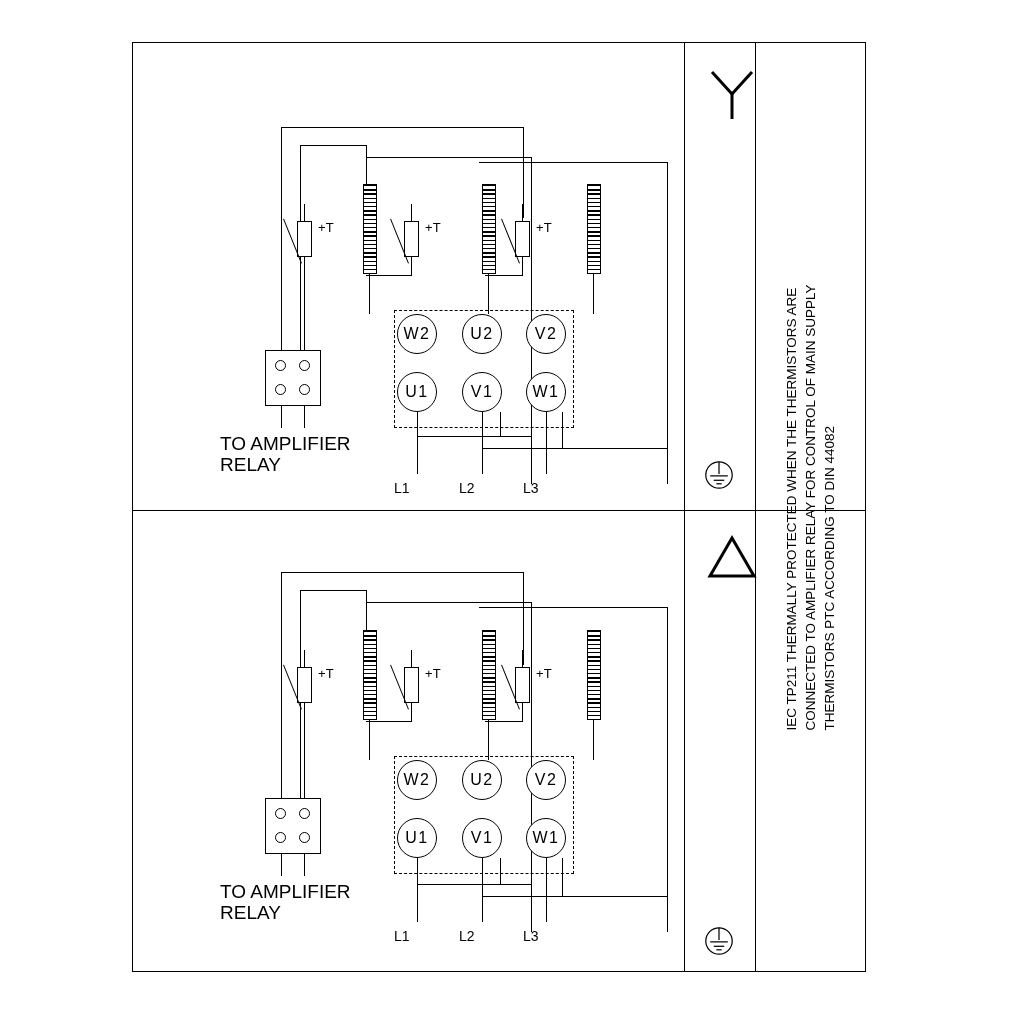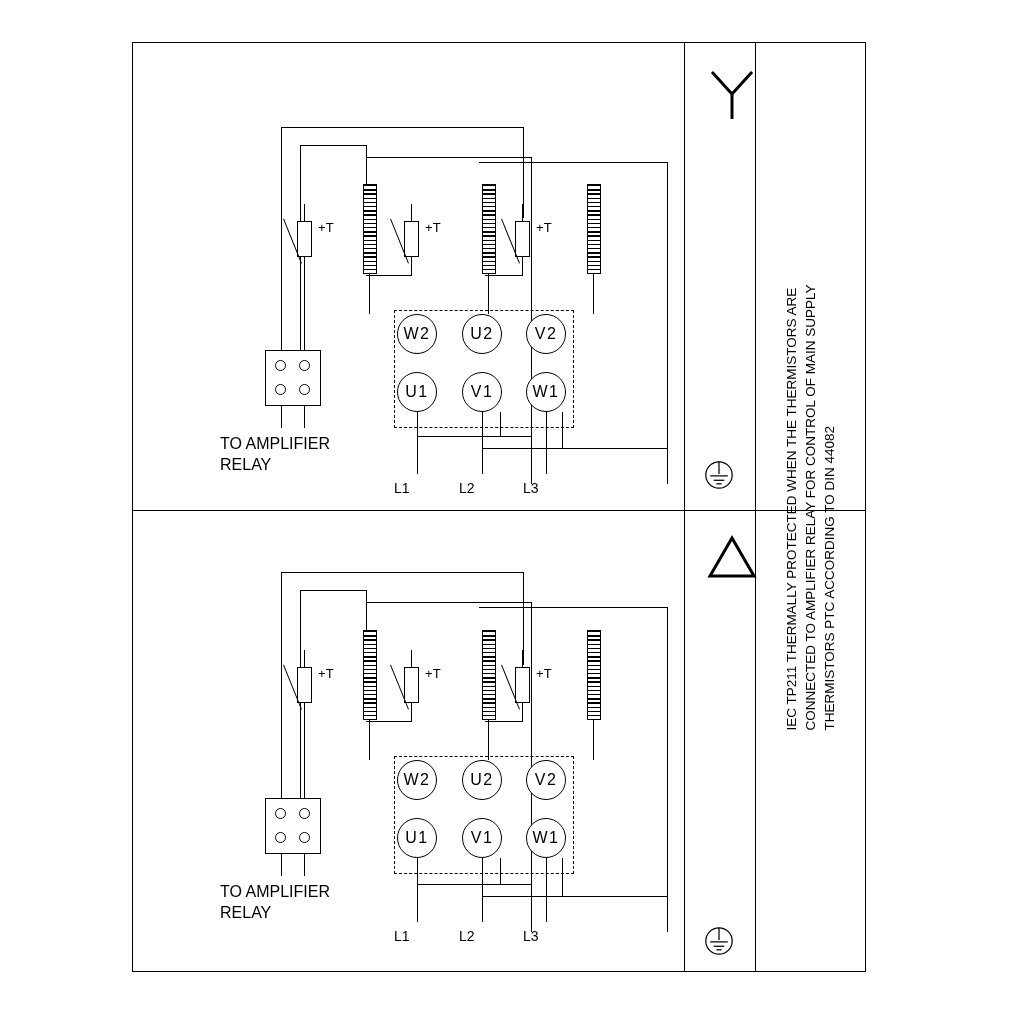--- a/index.html
+++ b/index.html
@@ -130,21 +130,21 @@
     position: absolute;
     width: 11px;
     height: 11px;
     border: 1.4px solid #000;
     border-radius: 50%;
     box-sizing: border-box;
     background: #fff;
   }
   .cap-label {
     position: absolute;
-    font-size: 16px;
+    font-size: 19px;
     line-height: 21px;
     white-space: pre;
   }
   .phase-label {
     position: absolute;
     font-size: 14px;
   }
   
   .sym { position: absolute; }
   .earth-sym { position: absolute; width: 44px; height: 42px; }

